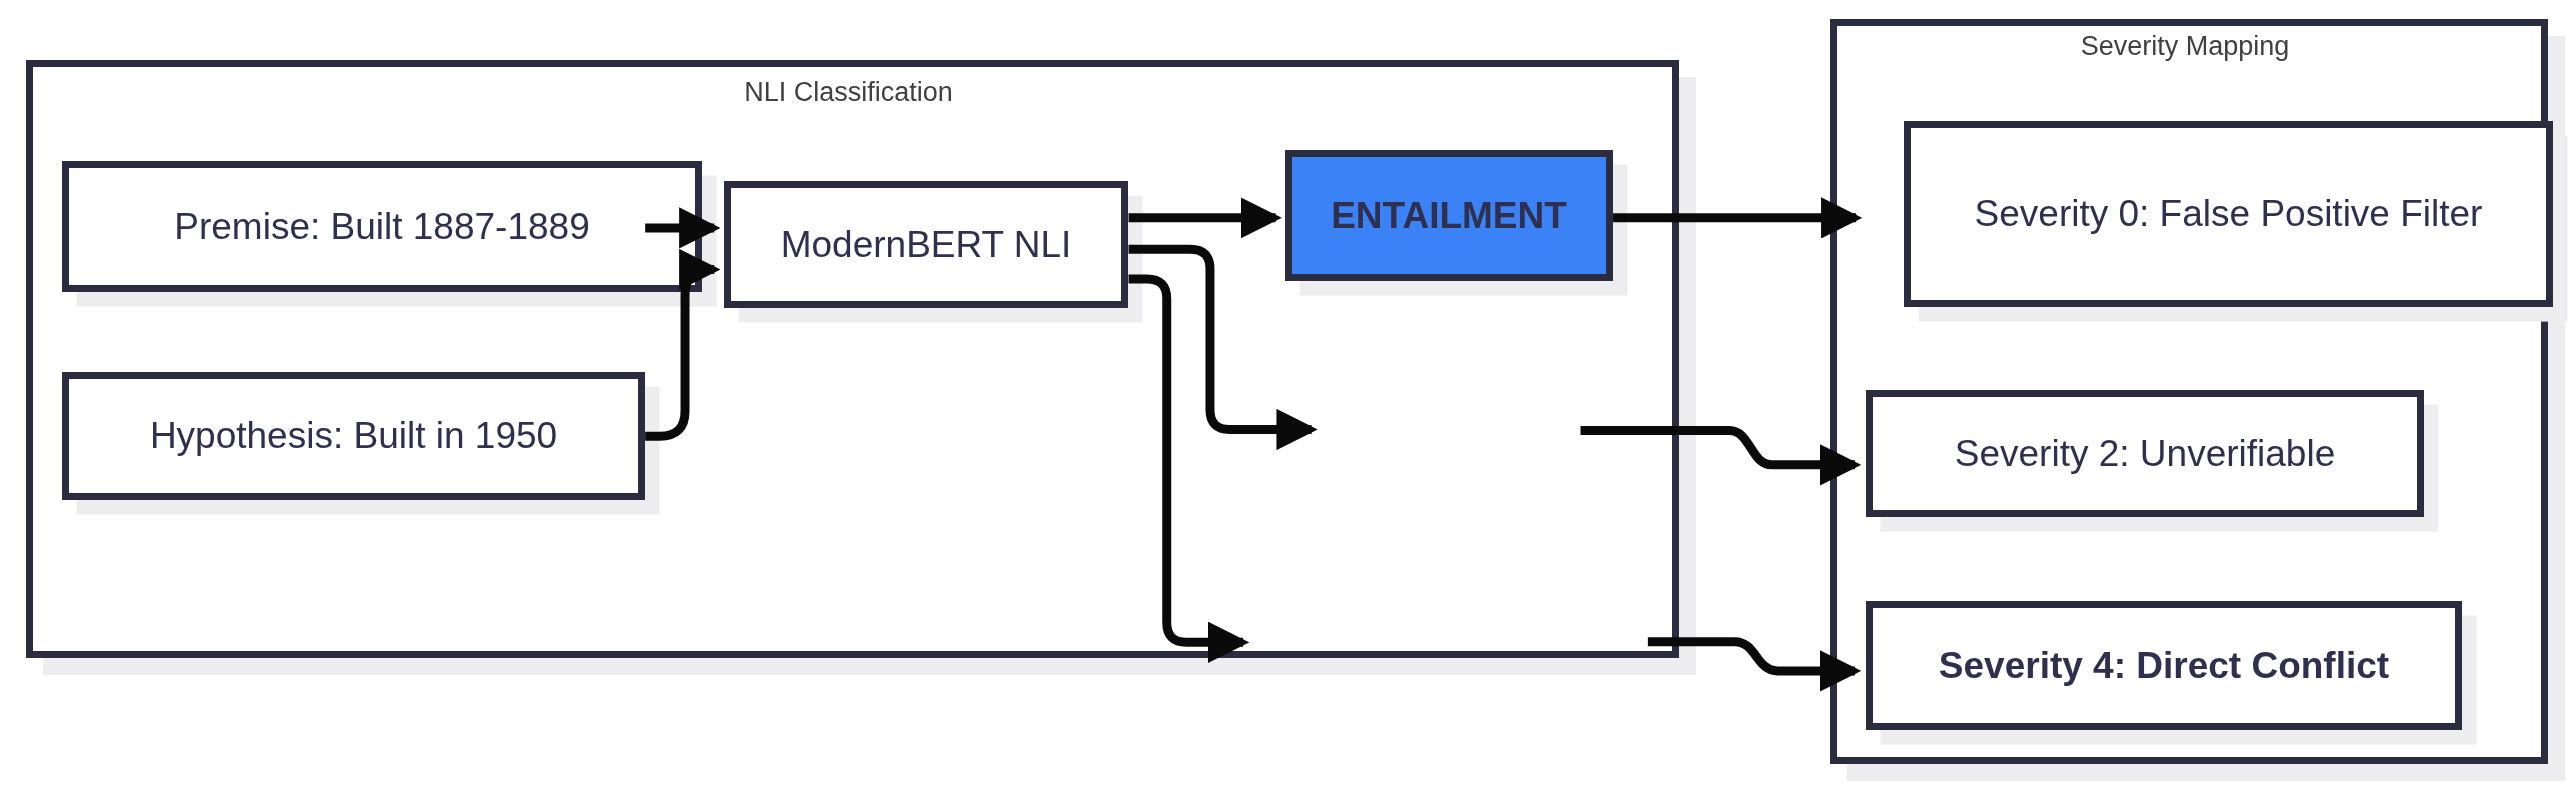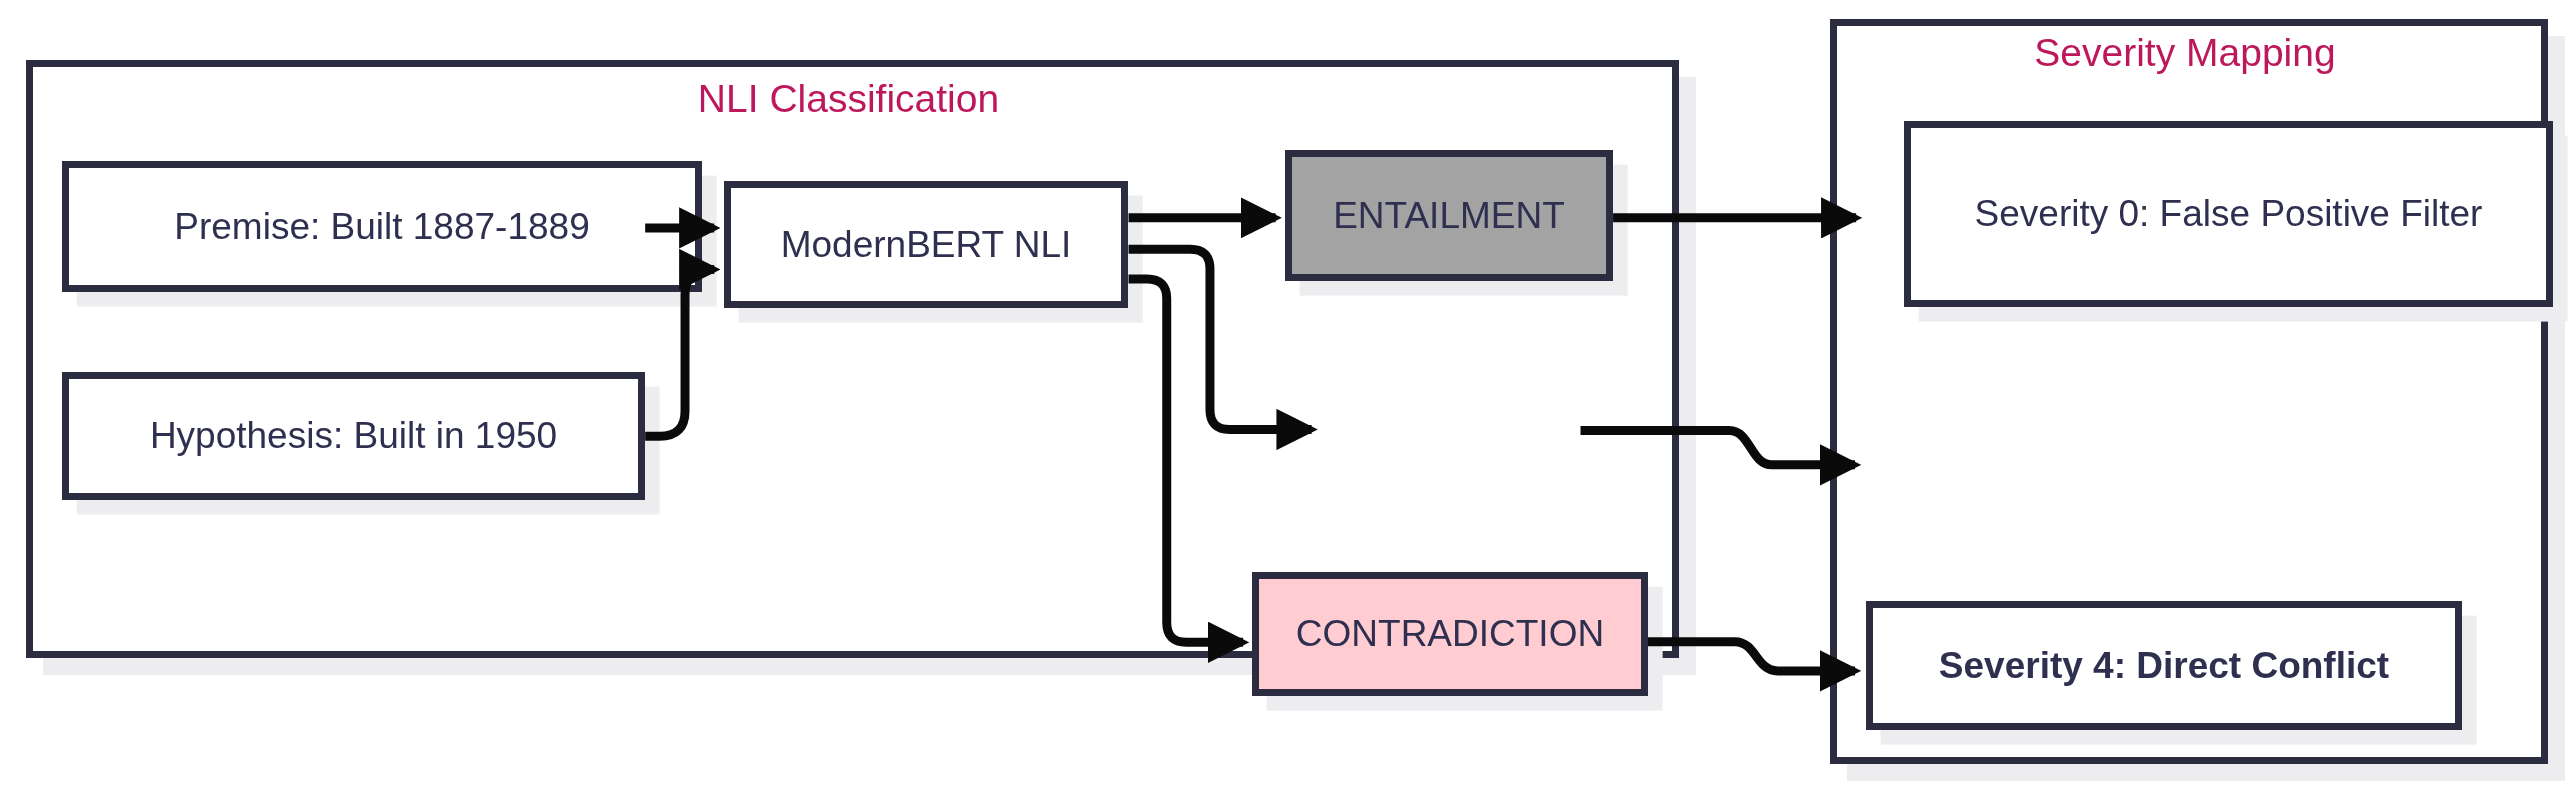--- a/index.html
+++ b/index.html
@@ -14,23 +14,23 @@
     position:absolute;
     background:#ffffff;
     border:7.3px solid #2b2c40;
     box-shadow:17px 17px 0 0 #ededf0;
     box-sizing:border-box;
   }
   .container-title{
     position:absolute;
     left:0;right:8px;
     text-align:center;
-    font-size:39px;
+    font-size:27px;
     font-weight:500;
-    color:#be185d;
+    color:#404040;
     letter-spacing:0px;
   }
   .node{
     position:absolute;
     border:7.3px solid #2b2c40;
     box-shadow:14.6px 14.6px 0 0 #ededf0;
     box-sizing:border-box;
     display:flex;
     align-items:center;
     justify-content:center;
@@ -65,33 +65,33 @@
   </div>
 
   <div class="node" style="left: 62px; top: 372px; width: 583px; height: 128px; background: rgb(255, 255, 255);">
     <span>Hypothesis: Built in 1950</span>
   </div>
 
   <div class="node" style="left: 724px; top: 181px; width: 404px; height: 127px; background: rgb(255, 255, 255);">
     <span>ModernBERT NLI</span>
   </div>
 
-  <div class="node" style="left: 1285px; top: 150px; width: 328px; height: 131px; background: #a3a3a3;">
+  <div class="node" style="left: 1285px; top: 150px; width: 328px; height: 131px; background: #3b82f6; font-weight: bold;">
     <span>ENTAILMENT</span>
   </div>
 
 
-  <div class="node" style="left: 1252px; top: 572px; width: 396px; height: 124px; background: rgb(255, 204, 210);">
-    <span>CONTRADICTION</span>
-  </div>
 
   <div class="node" style="left: 1866px; top: 121px; width: 649px; height: 186px; padding: 0px 39px; background: rgb(255, 255, 255); margin-left: 38px;">
     <span>Severity 0: False Positive Filter</span>
   </div>
 
+  <div class="node" style="left: 1866px; top: 390px; width: 558px; height: 127px; background: rgb(255, 255, 255);">
+    <span>Severity 2: Unverifiable</span>
+  </div>
 
   <div class="node" style="left: 1866px; top: 601px; width: 596px; height: 129px; background: rgb(255, 255, 255); font-weight: bold;">
     <span>Severity 4: Direct Conflict</span>
   </div>
 
   <svg class="arrows" width="2576" height="786" viewBox="0 0 4588 1400">
     <defs>
       <marker id="arrowhead" viewBox="0 0 10 10" refX="8.5" refY="5" markerWidth="4.6" markerHeight="4.6" orient="auto-start-reverse" markerUnits="strokeWidth">
         <path d="M0 0 L10 5 L0 10 z" fill="#0a0a0a"></path>
       </marker>

